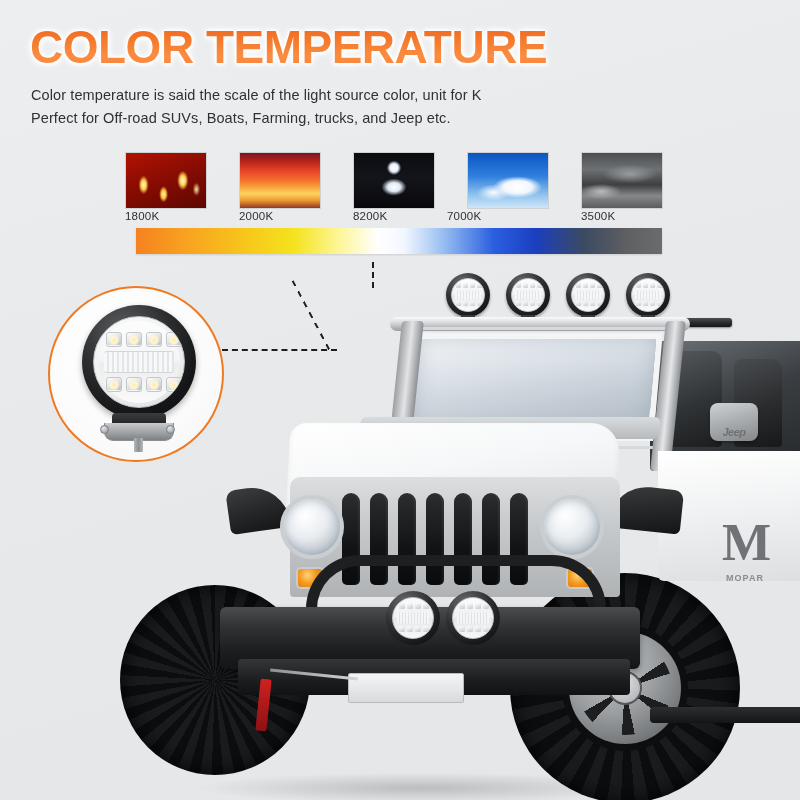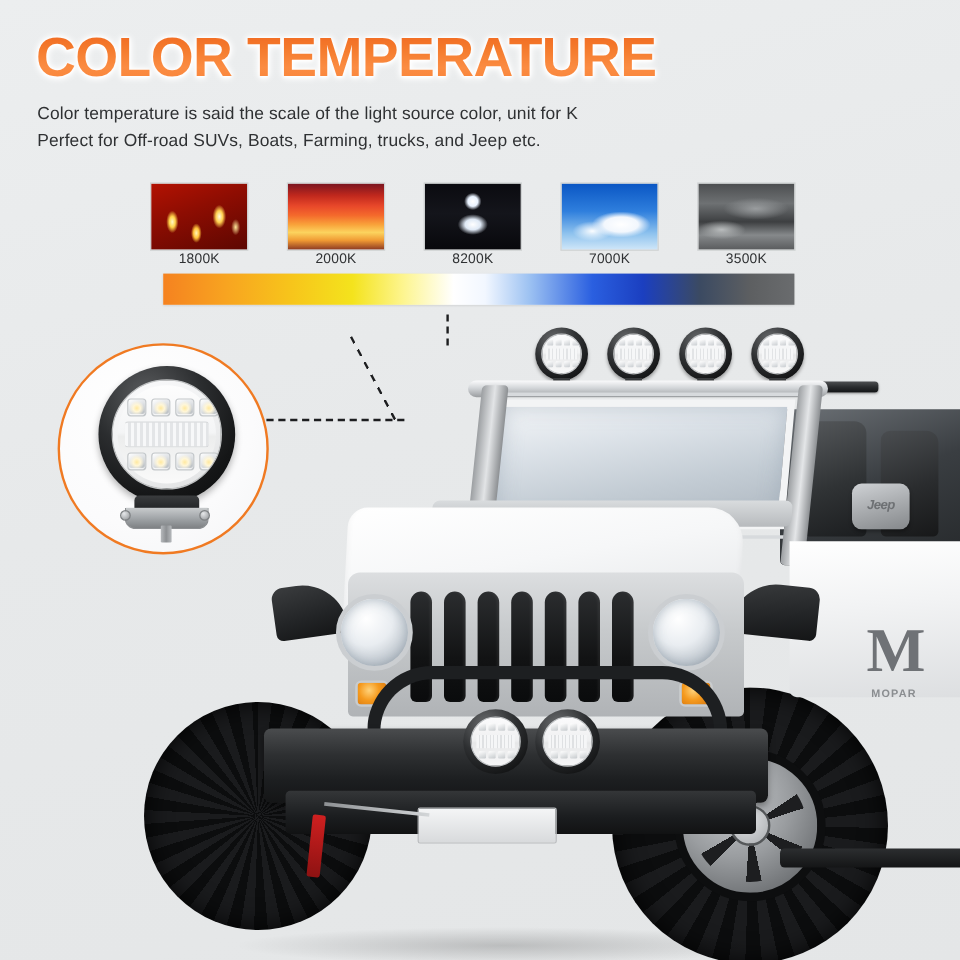--- a/index.html
+++ b/index.html
@@ -27,21 +27,21 @@
     position:absolute; left:31px; top:84px;
     font-size:14.5px; color:#2f3133; line-height:1.62; white-space:pre-line;
     letter-spacing:.1px;
   }
 
   
   .swatch-row { position:absolute; left:125px; top:152px; width:538px; height:60px; }
   .swatch { position:absolute; top:0; width:82px; height:57px;
             border:1px solid #cfd2d3; background-size:cover; overflow:hidden; }
   .swatch .inner { position:absolute; inset:0; }
-  .klabel { position:absolute; top:58px; width:82px; text-align:center;
+  .klabel { position:absolute; top:58px; width:82px; text-align:left;
             font-size:11.5px; color:#2f3133; letter-spacing:.2px; }
 
   
   .sw-1800 { background:
       radial-gradient(ellipse 7px 13px at 22% 58%, #fff6c8 0%, #ffd24a 35%, rgba(200,30,0,0) 72%),
       radial-gradient(ellipse 6px 11px at 47% 75%, #fff3b8 0%, #ffc23a 38%, rgba(200,30,0,0) 74%),
       radial-gradient(ellipse 8px 14px at 71% 50%, #fffbe0 0%, #ffd050 35%, rgba(200,30,0,0) 70%),
       radial-gradient(ellipse 5px 9px at 88% 66%, #ffe79a 0%, rgba(170,20,0,0) 75%),
       linear-gradient(160deg,#b31202 0%, #8e0d02 40%, #5d0701 100%); }
   .sw-3000 { background:
@@ -211,21 +211,21 @@
   .seat2 {
     position:absolute; left:624px; top:104px; width:48px; height:88px; border-radius:8px 10px 4px 4px;
     background:linear-gradient(160deg,#4a4d50 0%, #2a2c2e 55%, #171819 100%);
   }
   .headrest {
     position:absolute; left:600px; top:148px; width:48px; height:38px; border-radius:8px;
     background:linear-gradient(165deg,#cfd2d5 0%, #a9acaf 50%, #85888b 100%);
     box-shadow:0 2px 3px rgba(0,0,0,.3);
   }
   .headrest span {
-    position:absolute; left:0; right:0; top:12px; text-align:center;
+    position:absolute; left:0; right:0; top:23px; text-align:center;
     font-size:11px; font-style:italic; font-weight:bold; color:#6e7174;
     letter-spacing:-0.5px;
   }
   .body-side {
     position:absolute; left:548px; top:196px; width:178px; height:130px;
     background:linear-gradient(175deg,#ffffff 0%, #f2f3f4 40%, #dcdee0 100%);
     border-radius:0 0 6px 6px;
   }
   .mopar-m {
     position:absolute; left:612px; top:262px; width:44px; height:52px;
@@ -382,21 +382,21 @@
     <div class="klabel" style="left:114px">2000K</div>
 
     <div class="swatch sw-6500" style="left:228px">
         <div class="inner"></div>
       </div>
     <div class="klabel" style="left:228px">8200K</div>
 
     <div class="swatch sw-7000" style="left:342px">
         <div class="inner"></div>
       </div>
-    <div class="klabel" style="left:342px">7000K</div>
+    <div class="klabel" style="left:322px">7000K</div>
 
     <div class="swatch sw-7500" style="left:456px">
         <div class="inner"></div>
       </div>
     <div class="klabel" style="left:456px">3500K</div>
   </div>
 
   <div class="kbar"></div>
 
   <div class="inset-circle"></div>

